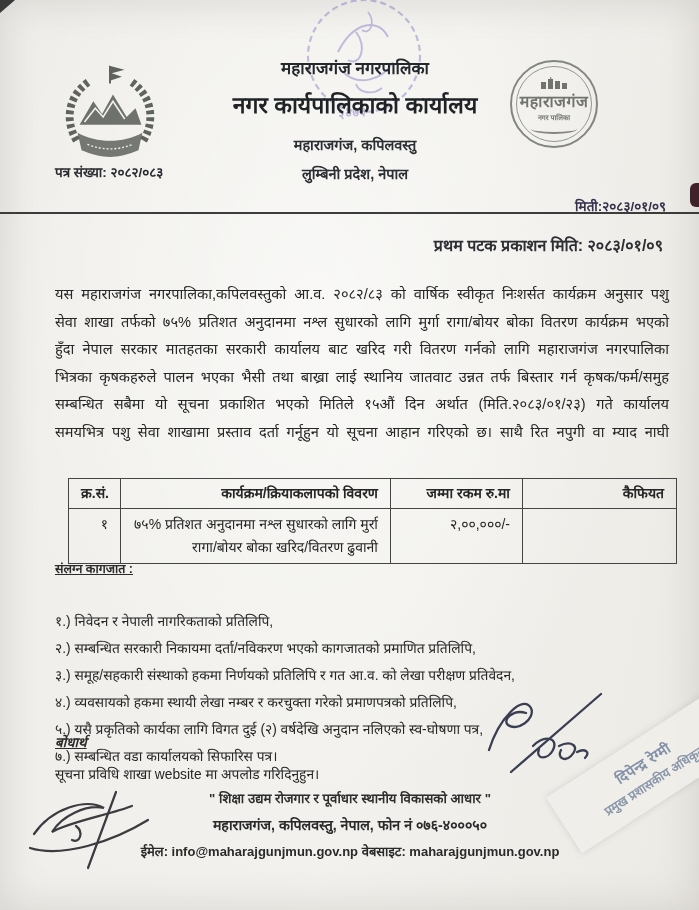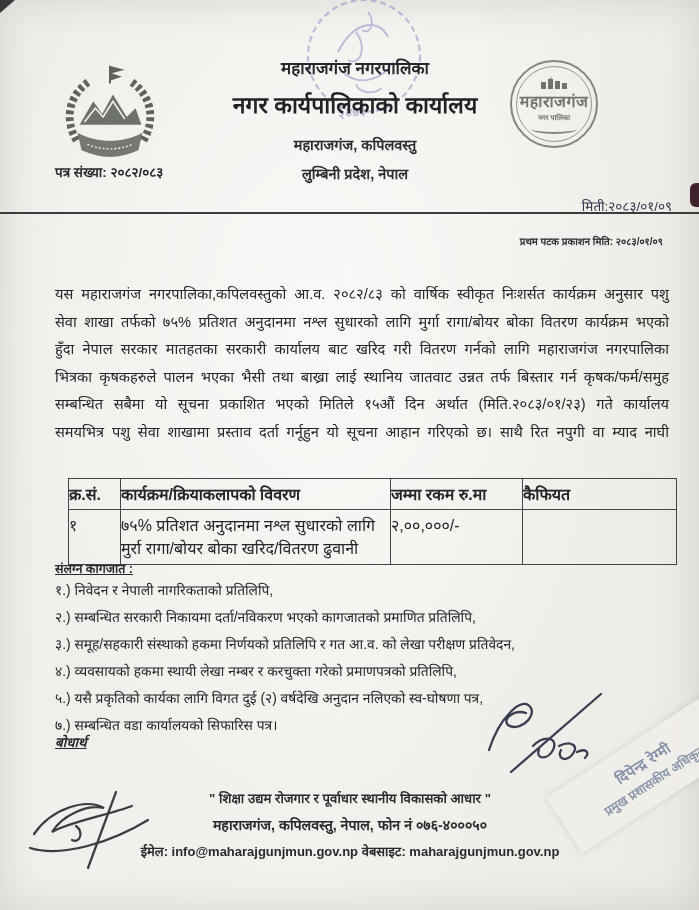--- a/index.html
+++ b/index.html
@@ -42,44 +42,44 @@
     display:flex; align-items:center; justify-content:center; }
   .seal-inner { width:76px; height:76px; border:1px solid #7a7f79; border-radius:50%;
     text-align:center; color:#51564f; padding-top:10px; }
   .seal-bld { display:block; margin:0 auto 1px; }
   .seal-t1 { font-size:16px; font-weight:700; letter-spacing:.5px; }
   .seal-t2 { font-size:7px; font-weight:700; margin-top:1px; }
   .seal-arc { width:46px; height:10px; margin:2px auto 0;
     border-bottom:2px solid #676c66; border-radius:50%; }
 
   .refno { position:absolute; left:55px; top:163px; font-size:13.5px; font-weight:700; color:#2a2a30; }
-  .date  { position:absolute; right:27px; top:197px; font-size:13.5px; font-weight:400; color:#37324c;text-align:center; }
+  .date  { position:absolute; right:33px; top:197px; font-size:13.5px; font-weight:700; color:#37324c;text-align:center; }
   .rule  { position:absolute; left:0; top:212px; width:699px; height:0;
     border-top:2px solid #3c3c3c; }
-  .pub   { position:absolute; right:36px; top:234px; font-size:10px; font-weight:700; color:#2e2e33; }
+  .pub   { position:absolute; right:36px; top:234px; font-size:16px; font-weight:700; color:#2e2e33; }
 
   
   .body-block { position:absolute; left:55px; top:281px; width:614px; }
   .bl { font-size:14.6px; line-height:27.6px; color:#262626; white-space:nowrap;
     text-align:justify; text-align-last:justify; }
   .bl.last { text-align-last:left; }
 
   
   table.ptable { position:absolute; left:68px; top:478px; width:608px;
     border-collapse:collapse; table-layout:fixed; }
-  .ptable th, .ptable td { border:1.6px solid #454545; font-size:16px;
-    padding:4px 0; text-align:left; vertical-align:top; color:#262626; }
+  .ptable th, .ptable td { border:1.6px solid #454545; font-size:14px;
+    padding:4px 12px; text-align:right; vertical-align:top; color:#262626; }
   .ptable th { font-weight:600; height:30px; }
   .ptable td { height:48px; line-height:23px; }
   .ptable .c-sn { width:52px; } .ptable .c-desc { width:270px; }
   .ptable .c-amt { width:132px; } .ptable .c-rem { width:154px; }
 
   .att-head { position:absolute; left:55px; top:560px; font-size:12.5px; font-weight:700;
     text-decoration:underline; color:#2b2b2b; }
-  .att-item { position:absolute; left:55px; width:600px; font-size:13.8px; color:#262626; }
+  .att-item { position:absolute; left:55px; width:600px; font-size:13.8px; color:#262626;margin-top:31px; }
 
   
   .sig-r { position:absolute; left:473px; top:686px; width:150px; height:100px; }
   .sig-l { position:absolute; left:20px; top:786px; width:145px; height:100px; }
 
   
   .stamp2 { position:absolute; left:548px; top:738px; width:200px; height:66px;
     transform:rotate(-33deg); background:rgba(240,238,233,.92);
     display:flex; flex-direction:column; align-items:center; justify-content:center;
     box-shadow:0 0 6px rgba(120,120,120,.25); }
@@ -207,20 +207,21 @@
       <path d="M86,60 C98,54 108,60 98,70 C92,76 84,72 88,64 M104,66 C112,62 118,66 112,72"></path>
     </g>
   </svg>
 
   <div class="stamp2">
     <div class="s-name">दिपेन्द्र रेग्मी</div>
     <div class="s-title">प्रमुख प्रशासकीय अधिकृत</div>
   </div>
 
   <div class="cc-head">बोधार्थ</div>
+  <div class="cc-note">सूचना प्रविधि शाखा website मा अपलोड गरिदिनुहुन।</div>
 
   <svg class="sig-l" viewBox="0 0 145 100">
     <g fill="none" stroke="#3b3b40" stroke-width="2.2" stroke-linecap="round">
       <path d="M14,48 C32,22 66,12 84,22 C66,18 42,30 32,46 C48,36 92,28 112,20"></path>
       <path d="M96,6 L68,82"></path>
       <path d="M10,62 C42,72 92,56 128,34"></path>
       <path d="M56,40 C64,46 60,58 52,54"></path>
     </g>
   </svg>
 

